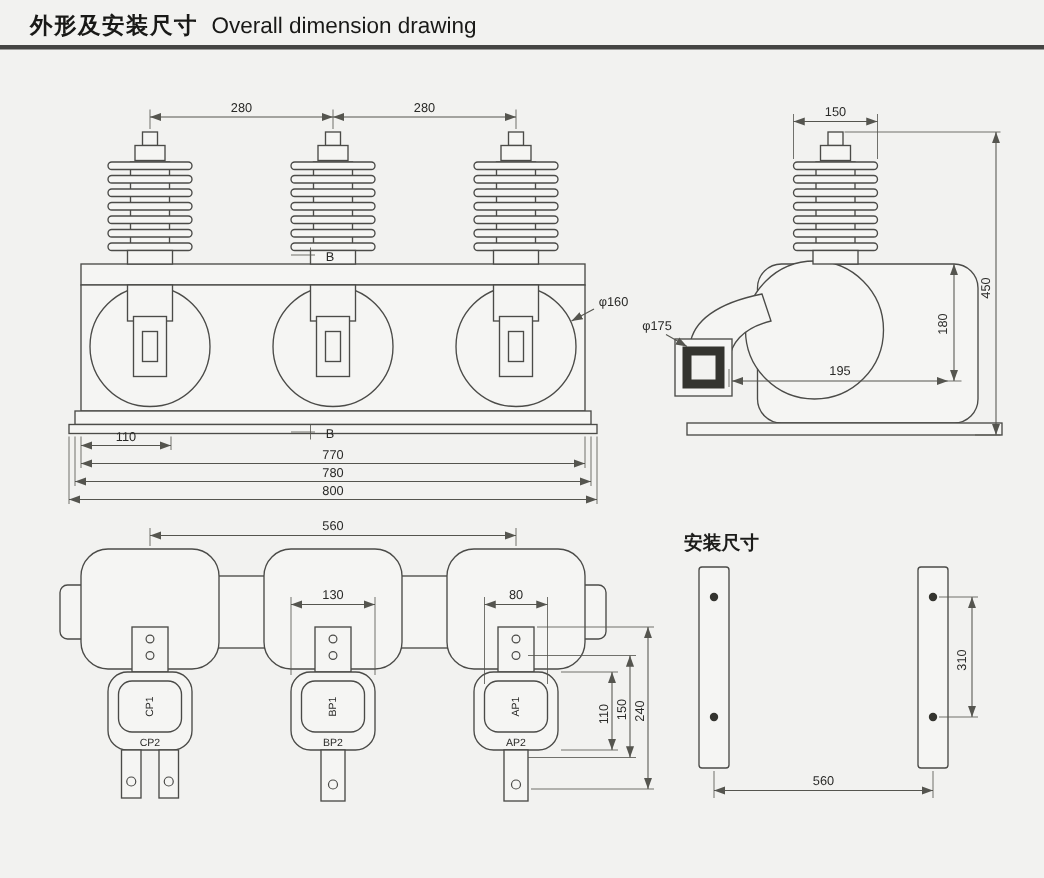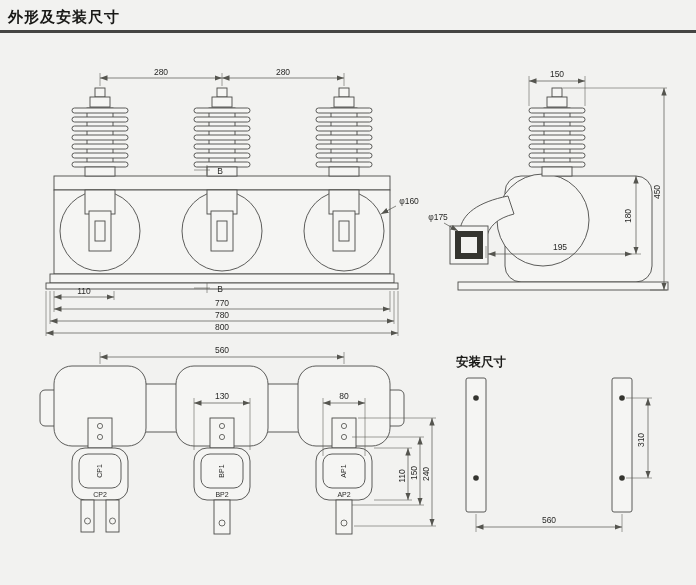--- a/index.html
+++ b/index.html
@@ -1,38 +1,39 @@
 <!DOCTYPE html>
 <html><head>
 <meta charset="utf-8">
 <style>
   *{margin:0;padding:0;box-sizing:border-box}
   html,body{width:696px;height:585px}
   body{background:#f2f2f0;font-family:"Liberation Sans","DejaVu Sans",sans-serif;position:relative;overflow:hidden}
-  .header{position:absolute;top:0;left:0;width:696px;height:33px;padding:8px 8px 0;border-bottom:3px solid #454543;display:flex;align-items:baseline;gap:9px;background:#f2f2f0}
+  .header{position:absolute;top:0;left:0;width:696px;height:33px;padding:8px 20px 0;border-bottom:3px solid #454543;display:flex;align-items:baseline;gap:9px;background:#f2f2f0}
   .title-zh{font-size:15px;font-weight:bold;color:#191917;letter-spacing:1px}
   .title-en{font-size:15px;color:#191917}
   svg.canvas{position:absolute;top:0;left:0}
   .part{fill:#f5f5f3;stroke:#4b4b48;stroke-width:0.9}
   #bushing rect{fill:#f5f5f3;stroke:#4b4b48;stroke-width:0.9}
   .ext{stroke:#55554f;stroke-width:0.55;fill:none}
   .dim{stroke:#55554f;stroke-width:0.7;fill:none;marker-start:url(#arw);marker-end:url(#arw)}
   .ldr{stroke:#55554f;stroke-width:0.7;fill:none;marker-end:url(#arw)}
   .d{font-size:8.5px;fill:#2a2a28;text-anchor:middle}
   .d7{font-size:7px;fill:#2a2a28;text-anchor:middle}
   .sect-title{font-size:12.5px;fill:#1c1c1a;font-weight:600}
   .dk{fill:#34342f}
   .hole{fill:#34342f;stroke:none}
   .oh{fill:#f5f5f3;stroke:#4b4b48;stroke-width:0.8}
 </style>
 </head>
 <body>
 
 <div class="header">
   <span class="title-zh">外形及安装尺寸</span>
+  <span class="title-en">Overall dimension drawing</span>
 </div>
 
 <svg class="canvas" width="696" height="585" viewBox="0 0 696 585" xmlns="http://www.w3.org/2000/svg" xmlns:xlink="http://www.w3.org/1999/xlink">
   <defs>
     <marker id="arw" markerUnits="userSpaceOnUse" markerWidth="9" markerHeight="7" refX="7.5" refY="3" orient="auto-start-reverse">
       <path d="M0 0.3 L7.5 3 L0 5.7 Z" fill="#55554f"></path>
     </marker>
     <g id="bushing">
       <rect x="-5" y="0" width="10" height="9"></rect>
       <rect x="-10" y="9" width="20" height="10"></rect>

